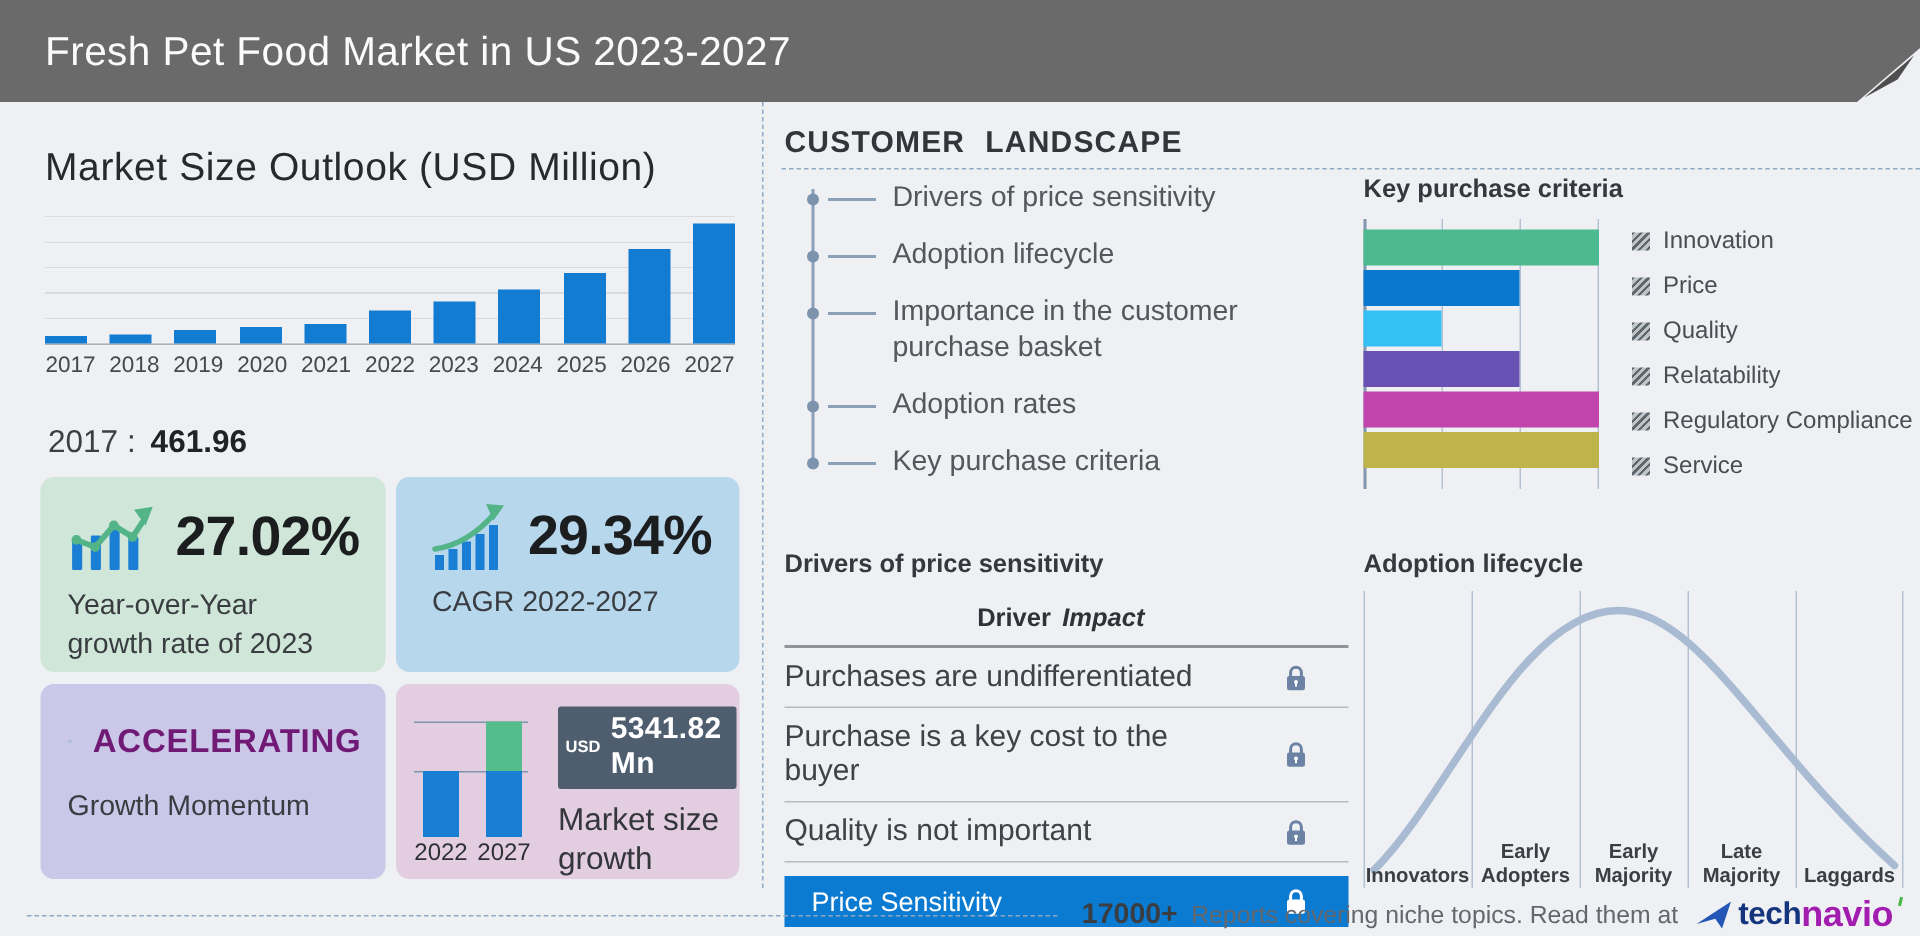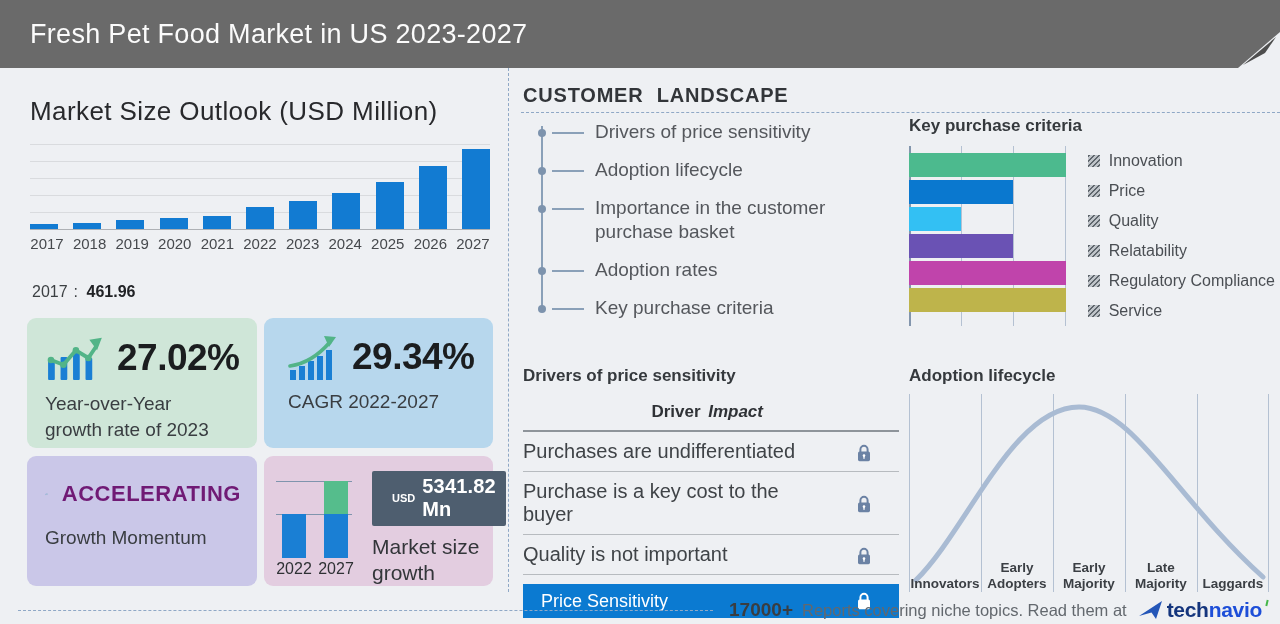--- a/index.html
+++ b/index.html
@@ -16,21 +16,21 @@
   .left { position:absolute; left:0; top:68px; width:508px; height:528px; }
   .ms-title { position:absolute; left:30px; top:28px; font-size:26px; color:#28292c; letter-spacing:0.4px; }
   .ms-chart { position:absolute; left:30px; top:76px; width:460px; }
   .ms-plot { position:relative; height:86px; display:flex; justify-content:space-between; align-items:flex-end;
              border-bottom:1px solid #aeb1b5;
              background-image:repeating-linear-gradient(to top, transparent 0 16px, #d9dbde 16px 17px); }
   .ms-col { width:28px; }
   .ms-bar { width:28px; }
   .ms-labels { display:flex; justify-content:space-between; margin-top:5px; }
   .ms-labels span { width:34px; text-align:center; font-size:15px; color:#46494d; }
-  .anchor { position:absolute; left:32px; top:215px; font-size:16px; color:#3c4043; }
+  .anchor { position:absolute; left:32px; top:215px; font-size:21px; color:#3c4043; }
   .anchor b { color:#202225; margin-left:4px; }
   .anchor .sep { margin-left:6px; }
 
   .cards { position:absolute; left:27px; top:250px; width:466px; display:grid;
            grid-template-columns:230px 229px; grid-gap:8px 7px; }
   .card { height:130px; border-radius:9px; padding:16px 16px 12px 18px; }
   .card.green { background:#cfe6d8; }
   .card.blue  { background:#b7d7ed;padding-left:24px; }
   .card.purple{ background:#cac7e8; }
   .card.pink  { background:#e3cde0; padding:11px 12px 8px 10px; }
@@ -40,21 +40,21 @@
   .accel { font-size:22px; font-weight:700; color:#701a75; letter-spacing:0.5px; }
 
   
   .growth-wrap { display:flex; gap:12px; }
   .mini { position:relative; width:86px; height:112px; flex:0 0 86px; }
   .mini .hline { position:absolute; left:2px; width:76px; height:1px; background:#7f94ad; }
   .mini .bar { position:absolute; width:24px; }
   .mini .ylab { position:absolute; top:93px; width:40px; text-align:center; font-size:16px; color:#2e3134; }
   .growth-right { padding-top:4px; }
   .badge { display:inline-flex; align-items:center; gap:7px; background:#4e5e6f; color:#fff;
-           padding:4px 10px 5px 20px; border-radius:2px; }
+           padding:4px 10px 5px 5px; border-radius:2px; }
   .badge .unit { font-size:11px; font-weight:700; }
   .badge .val  { font-size:20px; font-weight:700; letter-spacing:0.2px; }
   .growth-label { margin-top:8px; font-size:21px; color:#33363a; line-height:1.25; white-space:pre-line; }
 
   
   .right { position:absolute; left:508px; top:68px; width:772px; height:524px; border-left:1px dashed #8fa8c6; }
   .cl-heading { position:absolute; left:14px; top:16px; font-size:20px; font-weight:700; color:#323539;
                 letter-spacing:0.8px; word-spacing:7px; }
   .cl-underline { position:absolute; left:12px; right:0; top:44px; border-top:1px dashed #8fa8c6; }
 
@@ -96,21 +96,21 @@
   .lc-labels { position:absolute; left:0; right:0; bottom:0; display:flex; align-items:flex-end; }
   .lc-label { width:20%; text-align:center; font-size:13.5px; font-weight:700; color:#3b3f44; line-height:1.18; }
 
   
   .footer { position:absolute; left:18px; right:12px; top:598px; height:24px; display:flex; align-items:center; }
   .f-dash { flex:1; border-top:1px dashed #8fa8c6; margin-right:16px; }
   .f-count { font-size:19px; font-weight:700; color:#3a3d41; margin-right:9px; }
   .f-text { font-size:16.5px; color:#63686e; margin-right:12px; }
   .logo { display:flex; align-items:center; gap:4px; }
   .logo .tech  { font-size:21px; font-weight:700; color:#14357d; letter-spacing:-0.3px; }
-  .logo .navio { font-size:21px; font-weight:700; color:#1d4ed8; letter-spacing:-0.3px; margin-left:-4px; }
+  .logo .navio { font-size:24px; font-weight:700; color:#a21caf; letter-spacing:-0.3px; margin-left:-4px; }
   .tm-tick { width:2px; height:6px; background:#46b749; align-self:flex-start; margin-top:2px; transform:rotate(14deg); }
 </style>
 </head>
 <body>
 
 <div class="page">
 
   <div class="hdr">
     <h1>Fresh Pet Food Market in US 2023-2027</h1>
     <svg class="fold" width="46" height="46">

